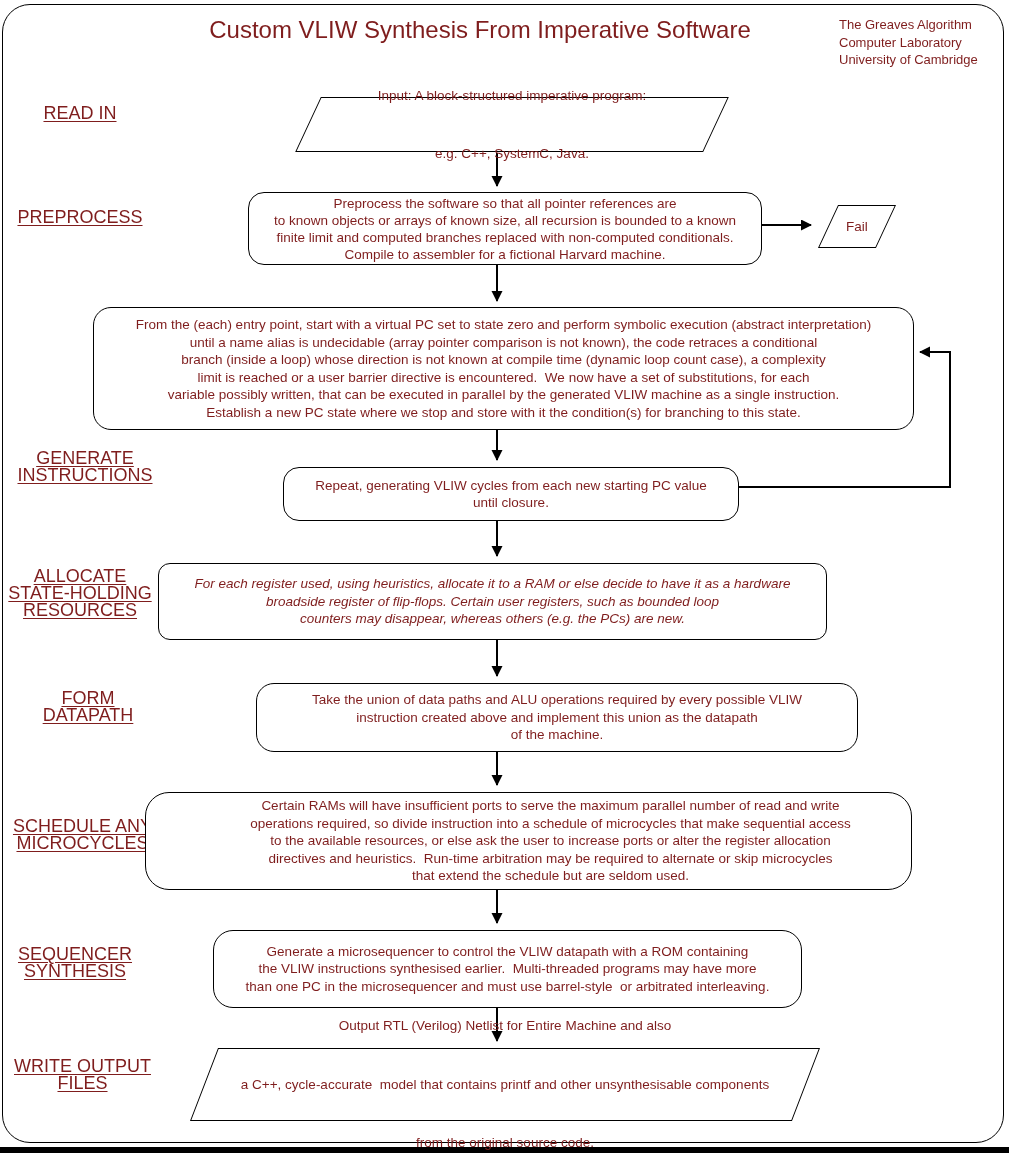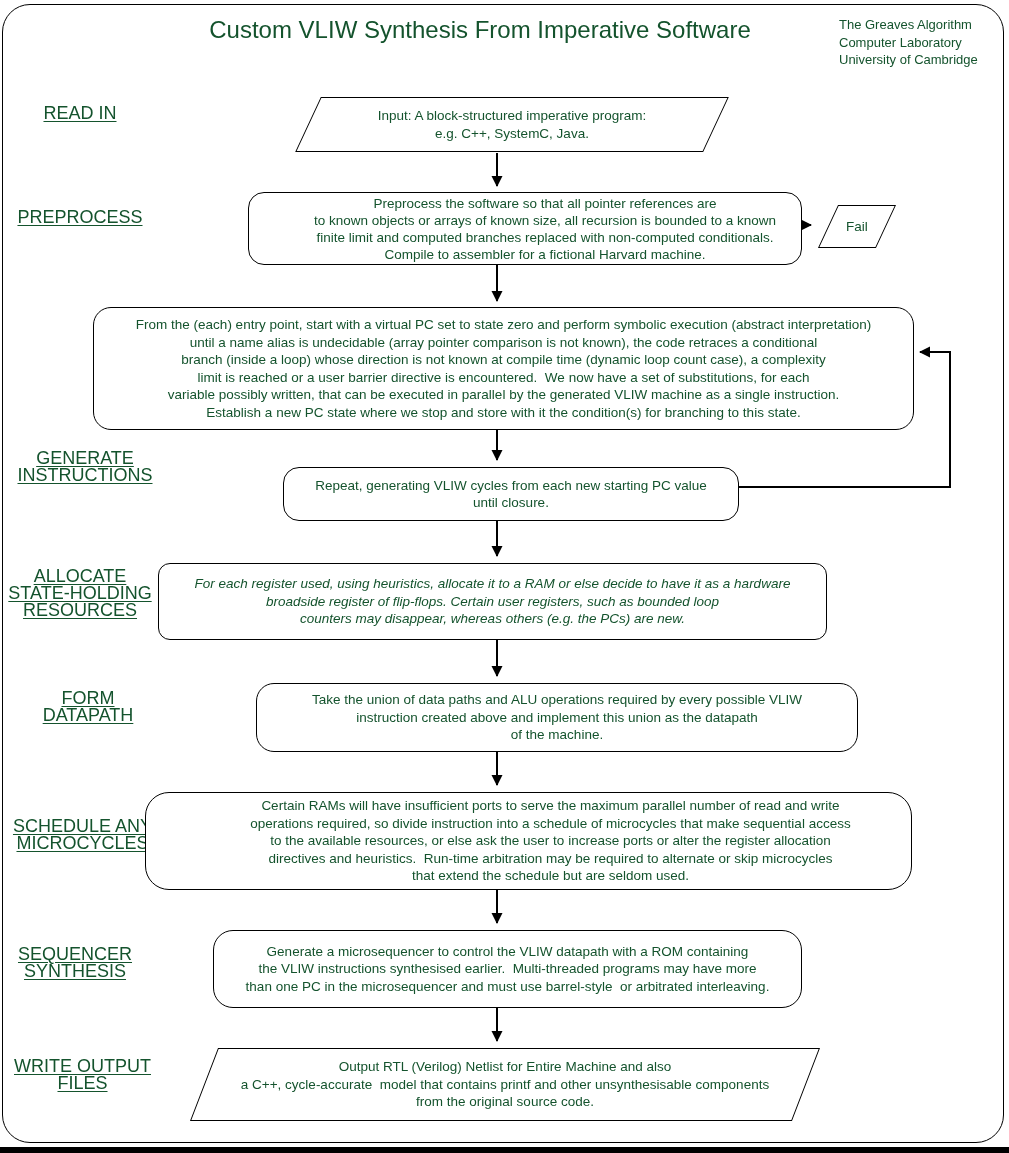--- a/index.html
+++ b/index.html
@@ -1,18 +1,18 @@
 <!DOCTYPE html>
 <html><head>
 <meta charset="utf-8">
 <style>
   html,body{margin:0;padding:0;background:#ffffff;}
   #canvas{
     position:relative;width:1009px;height:1153px;background:#ffffff;
-    font-family:"Liberation Sans",sans-serif;color:#14532d;overflow:hidden;
+    font-family:"Liberation Sans",sans-serif;color:#7f1d1d;overflow:hidden;
   }
   .page-border{
     position:absolute;left:2px;top:4px;width:1000px;height:1137px;
     border:1px solid #000;border-radius:28px;
   }
   .bottom-bar{position:absolute;left:0;top:1147px;width:1009px;height:6px;background:#000;}
   .title{
     position:absolute;left:180px;top:16px;width:600px;text-align:center;
     font-size:24px;font-weight:400;margin:0;white-space:pre;
   }
@@ -22,21 +22,21 @@
     position:absolute;text-align:center;font-size:18px;line-height:17px;
     text-decoration:underline;text-underline-offset:2px;
   }
   .stage-label div{white-space:pre;}
   .node{
     position:absolute;border:1px solid #000;border-radius:18px;background:#fff;
     display:flex;flex-direction:column;justify-content:center;align-items:center;
     font-size:13.5px;line-height:17.5px;
   }
   .tline{white-space:pre;text-align:center;}
-  .pgram{position:absolute;display:flex;flex-direction:column;justify-content:center;align-items:center;font-size:13.5px;line-height:17.5px;}
+  .pgram{position:absolute;display:flex;flex-direction:column;justify-content:center;align-items:center;font-size:13.5px;line-height:17.5px;gap:41px;}
   .pgram-shape{position:absolute;left:0;top:0;right:0;bottom:0;border:1px solid #000;background:#fff;}
   .skew25{transform:skewX(-25deg);}
   .skew21{transform:skewX(-21deg);}
   .pgram .tline{position:relative;}
   svg.arrows{position:absolute;left:0;top:0;pointer-events:none;}
 </style>
 </head>
 <body>
 
 <div id="canvas">
@@ -101,21 +101,21 @@
     <path d="M497,888 L497,923" stroke="#000" stroke-width="2" fill="none" marker-end="url(#ah)"></path>
     <path d="M497,1006 L497,1041" stroke="#000" stroke-width="2" fill="none" marker-end="url(#ah)"></path>
   </svg>
 
   <div class="pgram" style="left:308px;top:97px;width:408px;height:55px;">
     <div class="pgram-shape skew25"></div>
     <div class="tline">Input: A block-structured imperative program:</div>
     <div class="tline">e.g. C++, SystemC, Java.</div>
   </div>
 
-  <div class="node" style="left:248px;top:192px;width:512px;height:71px;border-radius:16px;line-height:17px;padding-left:40px;">
+  <div class="node" style="left:248px;top:192px;width:512px;height:71px;border-radius:16px;line-height:17px;">
     <div class="tline">Preprocess the software so that all pointer references are</div>
     <div class="tline">to known objects or arrays of known size, all recursion is bounded to a known</div>
     <div class="tline">finite limit and computed branches replaced with non-computed conditionals.</div>
     <div class="tline">Compile to assembler for a fictional Harvard machine.</div>
   </div>
 
   <div class="pgram" style="left:828px;top:205px;width:58px;height:43px;">
     <div class="pgram-shape skew25"></div>
     <div class="tline">Fail</div>
   </div>

